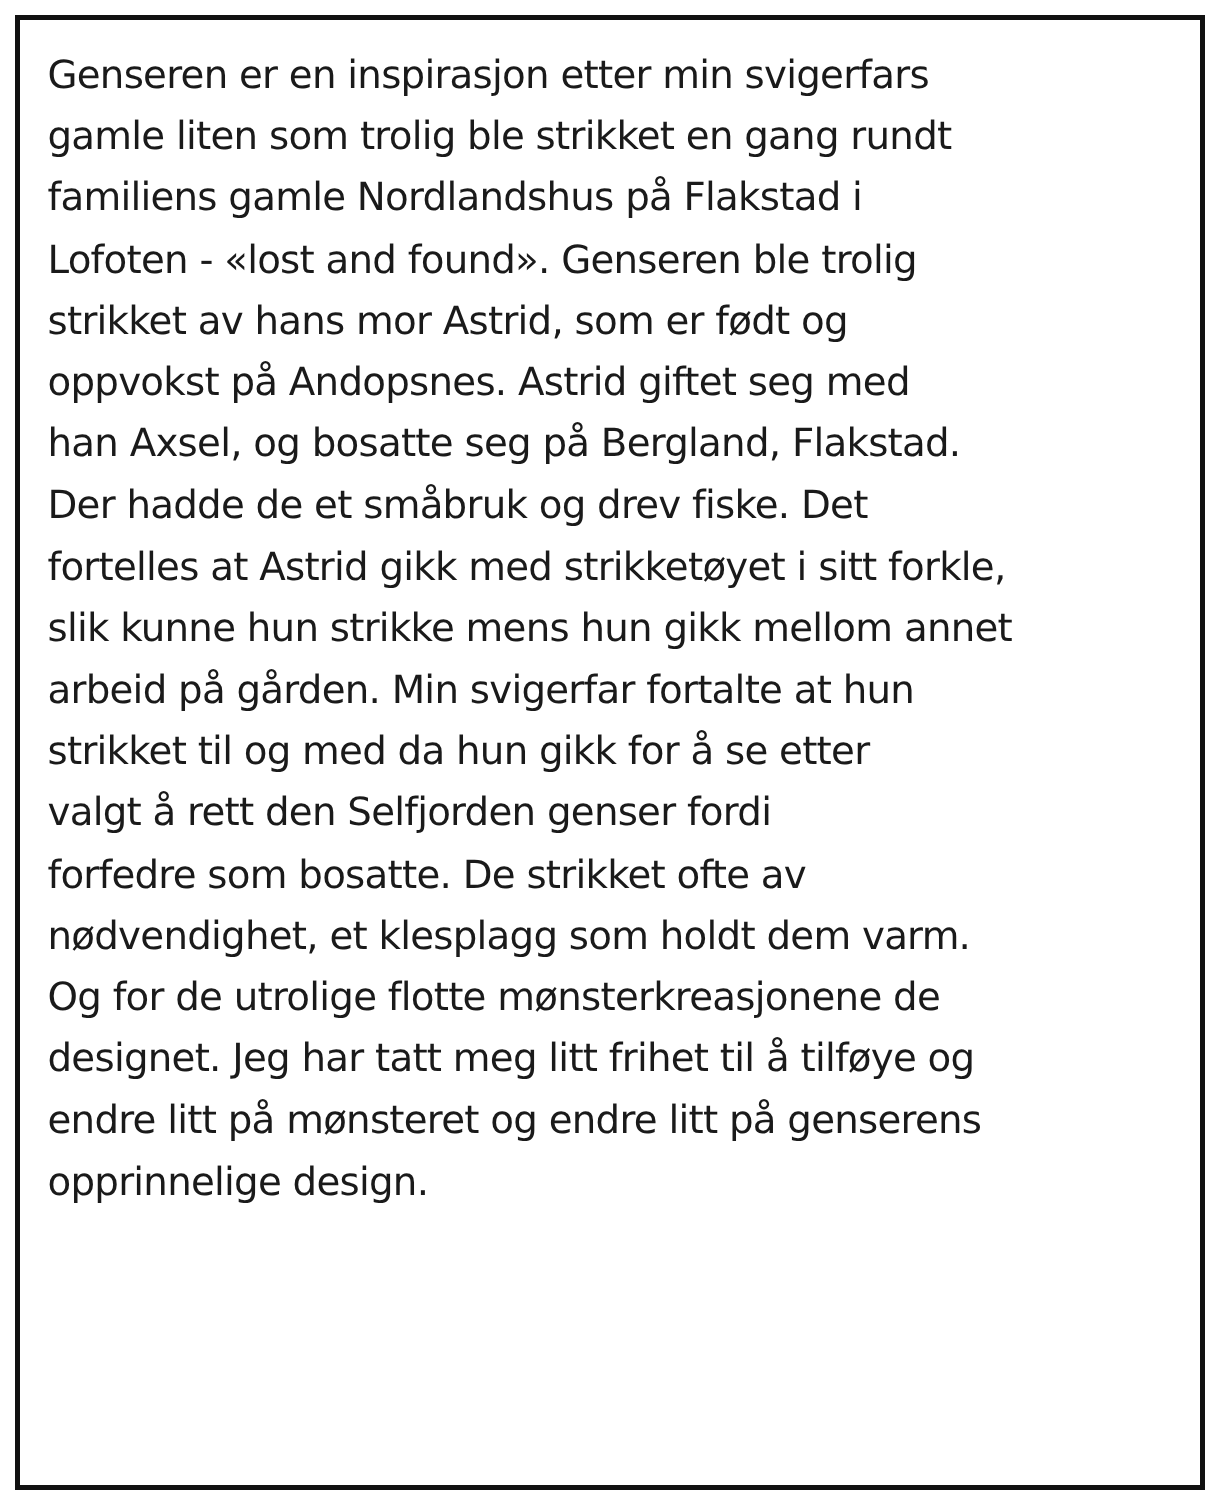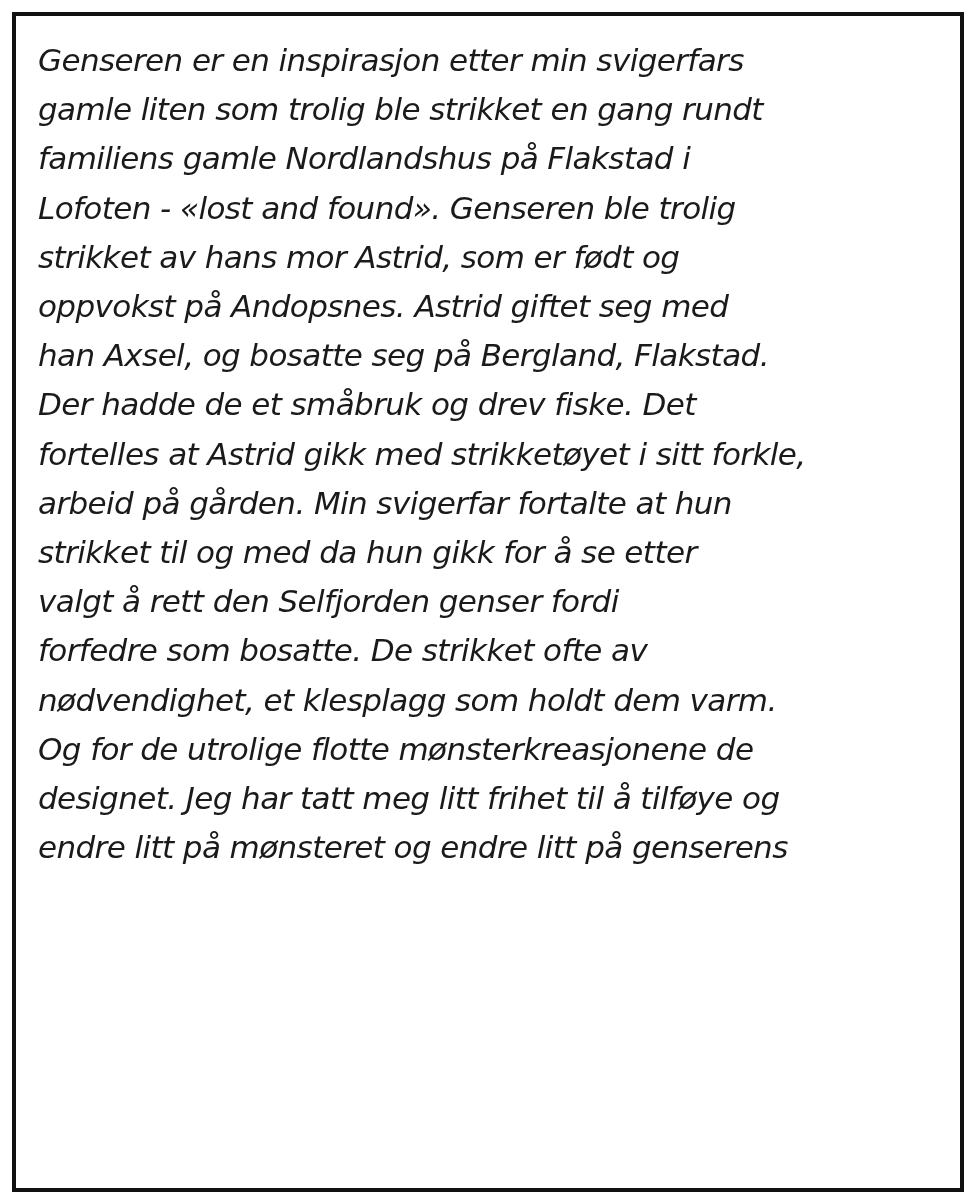--- a/index.html
+++ b/index.html
@@ -22,21 +22,20 @@
     border: 4px solid #111111;
     background: #ffffff;
   }
   .text-block {
     position: absolute;
     left: 22px;
     top: 20px;
     width: 920px;
     margin: 0;
     font-family: "DejaVu Sans", sans-serif;
-    font-style: italic;
     font-size: 31px;
     line-height: 49.2px;
     color: #1a1a1a;
     letter-spacing: -0.6px;
   }
   .line {
     display: block;
     white-space: nowrap;
   }
 </style>
@@ -47,22 +46,24 @@
   <p class="text-block">
     <span class="line">Genseren er en inspirasjon etter min svigerfars</span>
     <span class="line">gamle liten som trolig ble strikket en gang rundt</span>
     <span class="line">familiens gamle Nordlandshus på Flakstad i</span>
     <span class="line">Lofoten -  «lost and found». Genseren ble trolig</span>
     <span class="line">strikket av hans mor Astrid, som er født og</span>
     <span class="line">oppvokst på Andopsnes. Astrid giftet seg med</span>
     <span class="line">han Axsel, og bosatte seg på Bergland, Flakstad.</span>
     <span class="line">Der hadde de et småbruk og drev fiske. Det</span>
     <span class="line">fortelles at Astrid gikk med strikketøyet i sitt forkle,</span>
+    <span class="line">slik kunne hun strikke mens hun gikk mellom annet</span>
     <span class="line">arbeid på gården. Min svigerfar fortalte at hun</span>
     <span class="line">strikket til og med da hun gikk for å se etter</span>
     <span class="line">valgt å rett den Selfjorden genser fordi</span>
     <span class="line">forfedre som bosatte. De strikket ofte av</span>
     <span class="line">nødvendighet, et klesplagg som holdt dem varm.</span>
     <span class="line">Og for de utrolige flotte mønsterkreasjonene de</span>
     <span class="line">designet. Jeg har tatt meg litt frihet til å tilføye og</span>
     <span class="line">endre litt på mønsteret og endre litt på genserens</span>
+    <span class="line">opprinnelige design.</span>
   </p>
 </div>
 
 </body></html>

